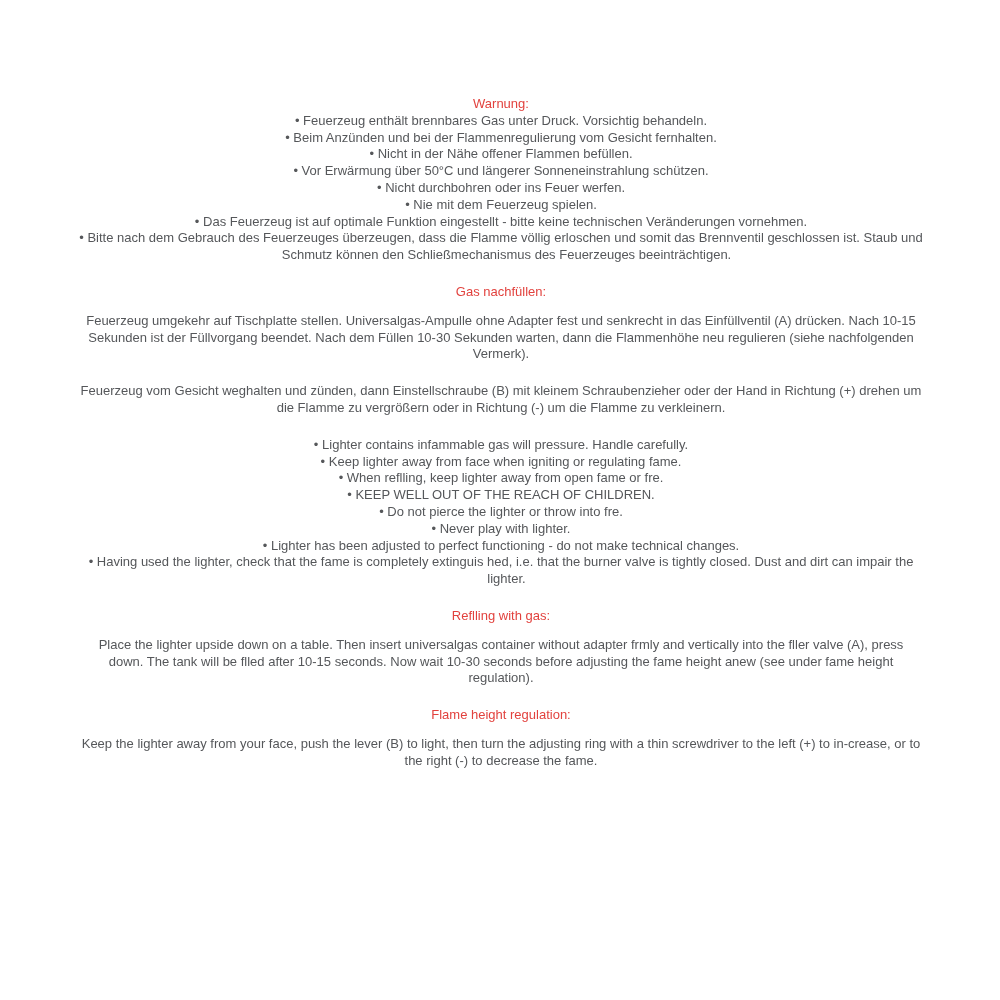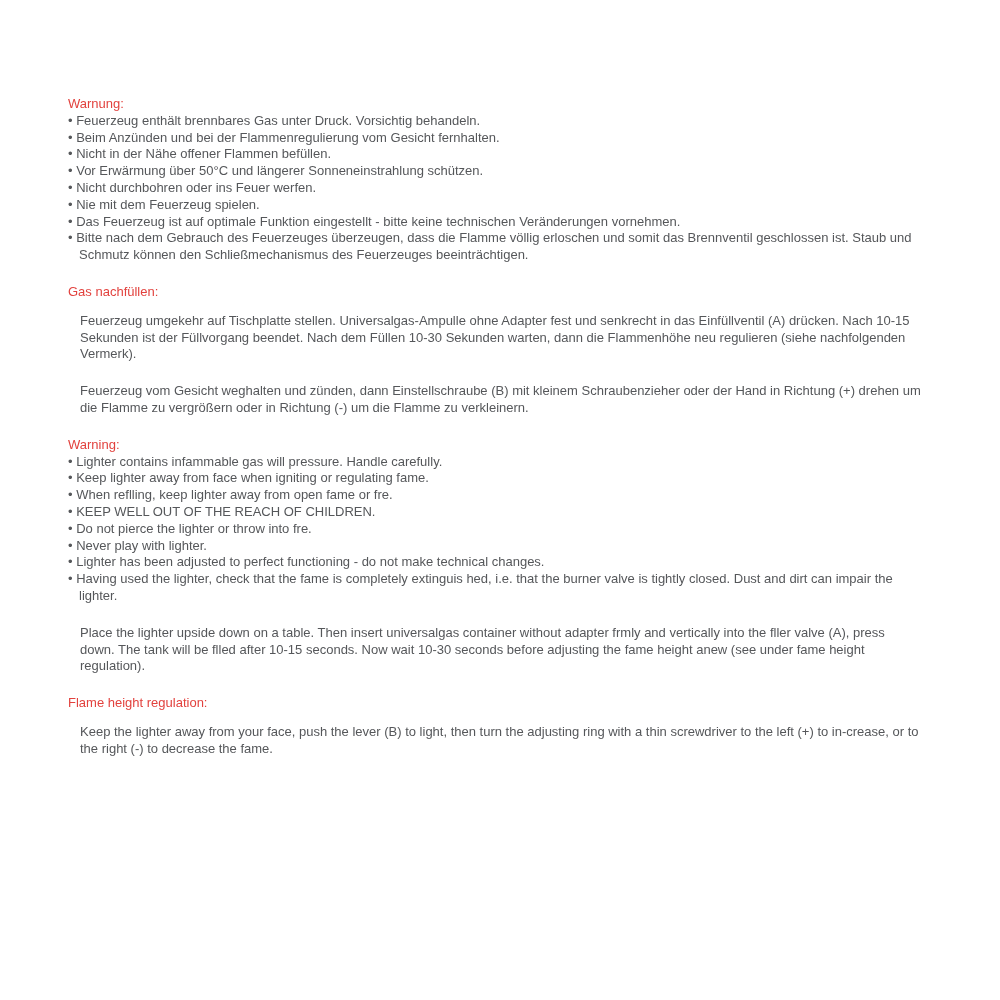--- a/index.html
+++ b/index.html
@@ -16,20 +16,21 @@
   }
   .content {
     position: absolute;
     left: 68px;
     top: 96px;
     width: 866px;
     font-family: "Liberation Sans", "DejaVu Sans", sans-serif;
     font-size: 13px;
     line-height: 16.8px;
     color: #55575a;
+    text-align: center;
     -webkit-font-smoothing: antialiased;
   }
   .section {
     margin-bottom: 20px;
   }
   .section-heading {
     color: #e2423e;
     margin: 0 0 0 0;
     font-weight: 400;
   }
@@ -73,34 +74,34 @@
     <div class="section">
       <div class="section-heading">Gas nachfüllen:</div>
       <p class="para">Feuerzeug umgekehr auf Tischplatte stellen. Universalgas-Ampulle ohne Adapter fest und senkrecht in das Einfüllventil (A) drücken. Nach 10-15 Sekunden ist der Füllvorgang beendet. Nach dem Füllen 10-30 Sekunden warten, dann die Flammenhöhe neu regulieren (siehe nachfolgenden Vermerk).</p>
     </div>
 
     <div class="section">
       <p class="para">Feuerzeug vom Gesicht weghalten und zünden, dann Einstellschraube (B) mit kleinem Schraubenzieher oder der Hand in Richtung (+) drehen um die Flamme zu vergrößern oder in Richtung (-) um die Flamme zu verkleinern.</p>
     </div>
 
     <div class="section">
-      <div class="section-heading">Warning:</div>
       <div class="bullet-list">
         <div class="bullet-item"><span class="bullet-marker">• </span><span>Lighter contains infammable gas will pressure. Handle carefully.</span></div>
         <div class="bullet-item"><span class="bullet-marker">• </span><span>Keep lighter away from face when igniting or regulating fame.</span></div>
         <div class="bullet-item"><span class="bullet-marker">• </span><span>When reflling, keep lighter away from open fame or fre.</span></div>
         <div class="bullet-item"><span class="bullet-marker">• </span><span>KEEP WELL OUT OF THE REACH OF CHILDREN.</span></div>
         <div class="bullet-item"><span class="bullet-marker">• </span><span>Do not pierce the lighter or throw into fre.</span></div>
         <div class="bullet-item"><span class="bullet-marker">• </span><span>Never play with lighter.</span></div>
         <div class="bullet-item"><span class="bullet-marker">• </span><span>Lighter has been adjusted to perfect functioning - do not make technical changes.</span></div>
         <div class="bullet-item"><span class="bullet-marker">• </span><span>Having used the lighter, check that the fame is completely extinguis hed, i.e. that the burner valve is tightly closed. Dust and dirt can impair the lighter.</span></div>
       </div>
     </div>
 
     <div class="section">
+      <div class="section-heading">Reflling with gas:</div>
       <p class="para">Place the lighter upside down on a table. Then insert universalgas container without adapter frmly and vertically into the fller valve (A), press down. The tank will be flled after 10-15 seconds. Now wait 10-30 seconds before adjusting the fame height anew (see under fame height regulation).</p>
     </div>
 
     <div class="section">
       <div class="section-heading">Flame height regulation:</div>
       <p class="para">Keep the lighter away from your face, push the lever (B) to light, then turn the adjusting ring with a thin screwdriver to the left (+) to in-crease, or to the right (-) to decrease the fame.</p>
     </div>
 
   </div>
 </div>

